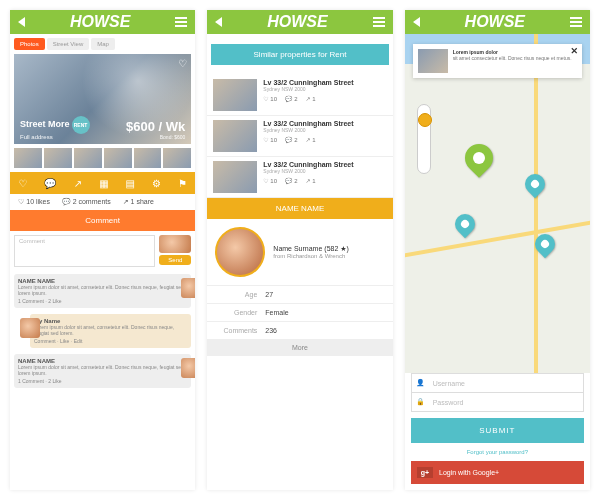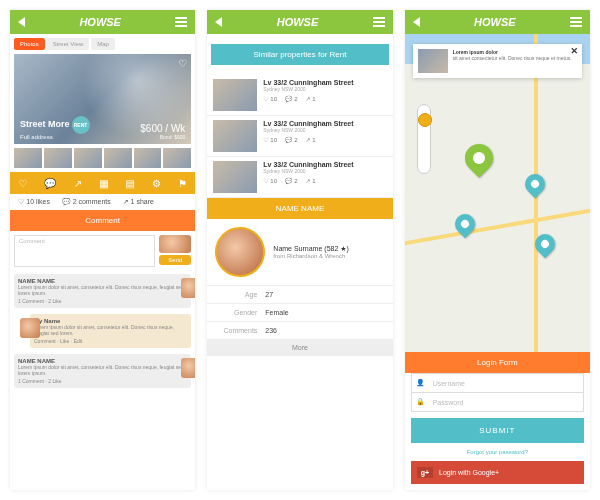--- a/index.html
+++ b/index.html
@@ -1,32 +1,32 @@
 <!DOCTYPE html>
 <html><head>
 <meta charset="utf-8">
 <style>
   * { box-sizing: border-box; margin: 0; padding: 0; }
   body { background: #fff; font-family: Arial, sans-serif; width: 600px; height: 500px; overflow: hidden; display: flex; gap: 12px; padding: 10px; }
   .screen { width: 186px; height: 480px; background: #fff; box-shadow: 0 0 4px rgba(0,0,0,0.1); display: flex; flex-direction: column; overflow: hidden; font-size: 8px; }
-  .hdr { background: #8cc63f; color: #fff; height: 24px; display: flex; align-items: center; justify-content: space-between; padding: 0 8px; font-weight: bold; font-style: italic; font-size: 11px; }
+  .hdr { background: #8cc63f; color: #fff; height: 24px; display: flex; align-items: center; justify-content: space-between; padding: 0 8px; font-weight: bold; font-style: italic; font-size: 16px; }
   .hdr .arrow { width: 0; height: 0; border-top: 5px solid transparent; border-bottom: 5px solid transparent; border-right: 7px solid #fff; }
   .hdr .menu { display: flex; flex-direction: column; gap: 2px; }
   .hdr .menu span { display:block; width:12px; height:2px; background:#fff; }
   .tabs { display: flex; gap: 2px; padding: 4px; font-size: 6px; }
   .tab { padding: 3px 6px; background: #eee; color: #999; border-radius: 2px; }
   .tab.active { background: #ff5a1f; color: #fff; }
   .hero { position: relative; height: 90px; margin: 0 4px; background: linear-gradient(135deg, #a8b8c8 0%, #6b8299 50%, #d4c9b8 100%); color: #fff; }
   .hero::before { content:""; position:absolute; inset:0; background: radial-gradient(circle at 70% 30%, rgba(255,255,255,0.5), transparent 40%); }
   .hero .heart { position:absolute; top:4px; right:4px; color:#fff; font-size:10px; }
   .hero .info { position:absolute; bottom:4px; left:6px; right:6px; display:flex; justify-content:space-between; align-items:flex-end; }
   .hero .badge { background:#67c1c7; border-radius:50%; width:18px; height:18px; display:inline-flex; align-items:center; justify-content:center; font-size:5px; margin-left:2px; }
   .hero .street { font-size:9px; font-weight:bold; }
   .hero .addr { font-size:6px; opacity:0.9; }
-  .hero .price { font-size:10px; font-weight:normal; }
+  .hero .price { font-size:13px; font-weight:bold; }
   .hero .bond { font-size:5px; opacity:0.9; }
   .thumbs { display:flex; gap:2px; padding:4px; }
   .thumb { flex:1; height:20px; background: linear-gradient(135deg,#c8bba8,#8a9bb0); }
   .actions { background:#f0ae1b; display:flex; justify-content:space-around; align-items:center; height:22px; color:#fff; font-size:10px; }
   .stats { display:flex; gap:12px; padding:4px 8px; font-size:7px; color:#555; }
   .btn-orange { background:#ff7b2e; color:#fff; text-align:center; padding:6px; font-size:8px; }
   .comment-box { display:flex; gap:4px; padding:4px; }
   .comment-box .input { flex:1; border:1px solid #ddd; height:32px; padding:2px 4px; color:#bbb; font-size:6px; }
   .comment-box .side { width:32px; display:flex; flex-direction:column; gap:2px; }
   .avatar { background: radial-gradient(circle at 40% 40%, #f4c9a8, #c47a4a); border-radius:3px; }
@@ -255,21 +255,20 @@
         <div>sit amet consectetur elit. Donec risus neque et metus.</div>
       </div>
       <div class="close">✕</div>
     </div>
     <div class="slider"></div>
     <div class="pin green"></div>
     <div class="pin blue1"></div>
     <div class="pin blue2"></div>
     <div class="pin blue3"></div>
   </div>
-  <div class="btn-orange">Login Form</div>
   <div class="form">
     <div class="form-row">
         <span class="icon">👤</span>
         <span>Username</span>
       </div>
     <div class="form-row">
         <span class="icon">🔒</span>
         <span>Password</span>
       </div>
   </div>

